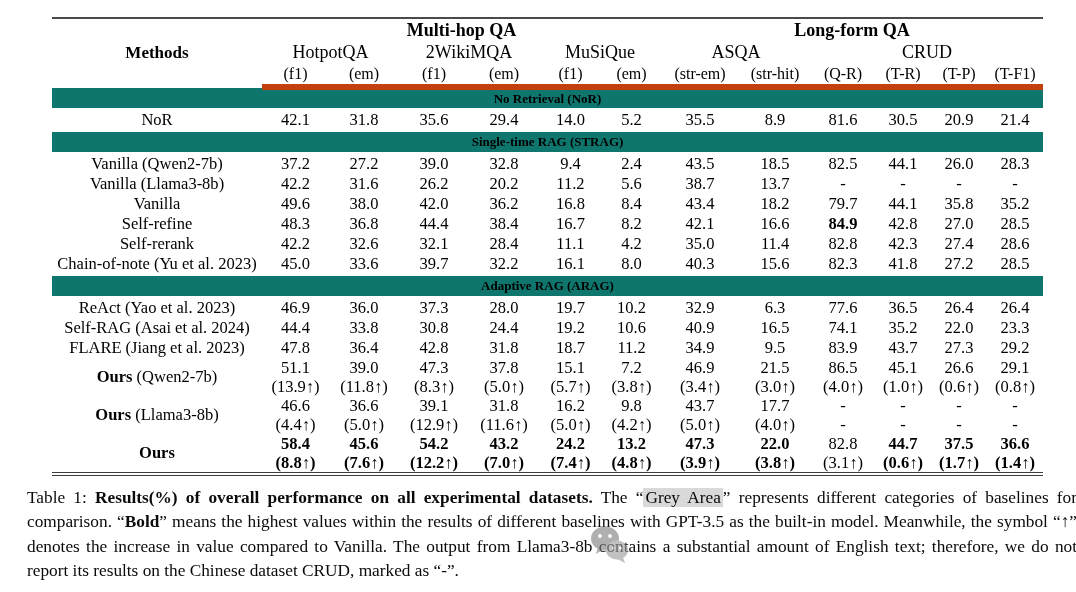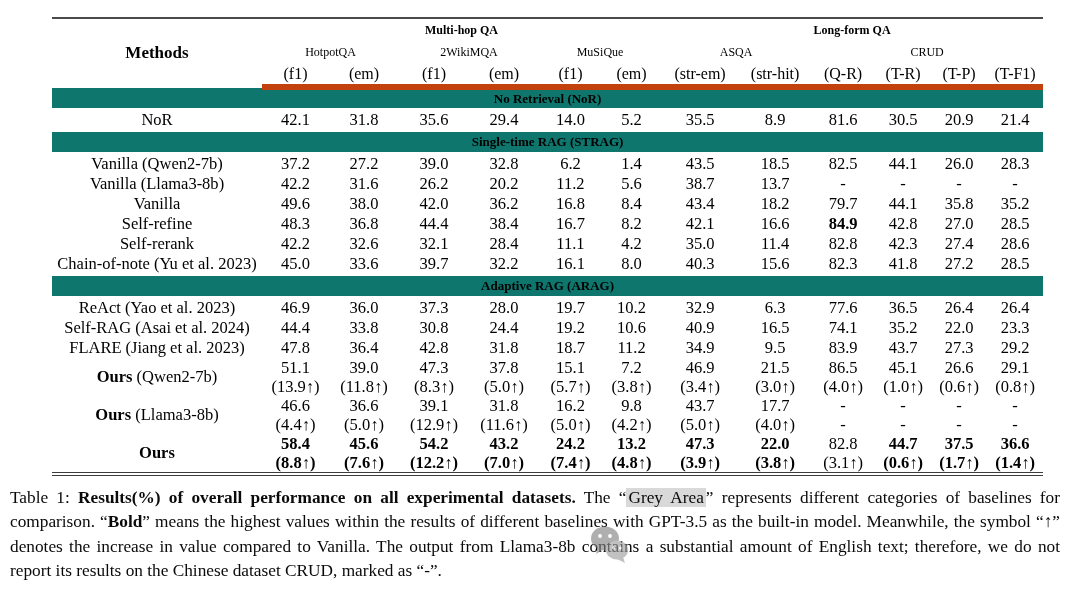--- a/index.html
+++ b/index.html
@@ -5,36 +5,36 @@
   html,body{margin:0;padding:0;}
   body{
     width:1076px;height:592px;background:#ffffff;position:relative;overflow:hidden;
     font-family:"Liberation Serif", serif;color:#000;
   }
   .tablewrap{position:absolute;left:52px;top:17px;width:991px;}
   table{border-collapse:collapse;table-layout:fixed;width:991px;border-top:2.5px solid #4a4a4a;}
   th{font-weight:normal;padding:0;}
   td{padding:0;}
   thead tr{height:23px;}
-  thead th{font-size:12px;text-align:center;vertical-align:middle;}
+  thead th{font-size:18px;text-align:center;vertical-align:middle;}
   th.grp{font-weight:bold;}
   th.methods{font-weight:bold;font-size:17px;margin-top:28px;}
   tr.h3 th{font-size:16px;border-bottom:6px solid #c2410c;}
   tbody tr{height:20px;}
   tr.band{height:22px;}
   td.bandcell{background:#0f766e;text-align:center;font-weight:bold;font-size:13px;
     border-top:2px solid #fff;border-bottom:2px solid #fff;}
   td.method,td.num{text-align:center;font-size:16.5px;vertical-align:middle;}
   tr.dual{height:38px;}
   tr.dual td.num div{line-height:19px;}
   tr.last td{border-bottom:4.5px double #3c3c3c;}
   .b{font-weight:bold;}
   .i{}
   .caption{
-    position:absolute;left:10px;top:486px;width:1050px;
+    position:absolute;left:27px;top:486px;width:1050px;
     font-size:17.3px;line-height:24.4px;text-align:justify;color:#0a0a0a;
   }
   .caption .b{font-weight:bold;}
   .caption .hl{background:#d9d9d9;padding:0 2px;}
   .watermark{
     position:absolute;left:588px;top:523px;display:flex;align-items:center;gap:9px;
     pointer-events:none;z-index:5;opacity:0.62;
   }
   .watermark .wm-text{
     font-size:30px;letter-spacing:2px;color:#8f8f8f;white-space:nowrap;
@@ -110,22 +110,22 @@
         </tr>
         <tr class="band">
           <td colspan="13" class="bandcell">Single-time RAG (STRAG)</td>
         </tr>
         <tr>
           <td class="method"><span>Vanilla (</span><span class="i">Qwen2-7b</span><span>)</span></td>
           <td class="num">37.2</td>
           <td class="num">27.2</td>
           <td class="num">39.0</td>
           <td class="num">32.8</td>
-          <td class="num">6.2</td>
-          <td class="num">1.4</td>
+          <td class="num">9.4</td>
+          <td class="num">2.4</td>
           <td class="num">43.5</td>
           <td class="num">18.5</td>
           <td class="num">82.5</td>
           <td class="num">44.1</td>
           <td class="num">26.0</td>
           <td class="num">28.3</td>
         </tr>
         <tr>
           <td class="method"><span>Vanilla (</span><span class="i">Llama3-8b</span><span>)</span></td>
           <td class="num">42.2</td>

